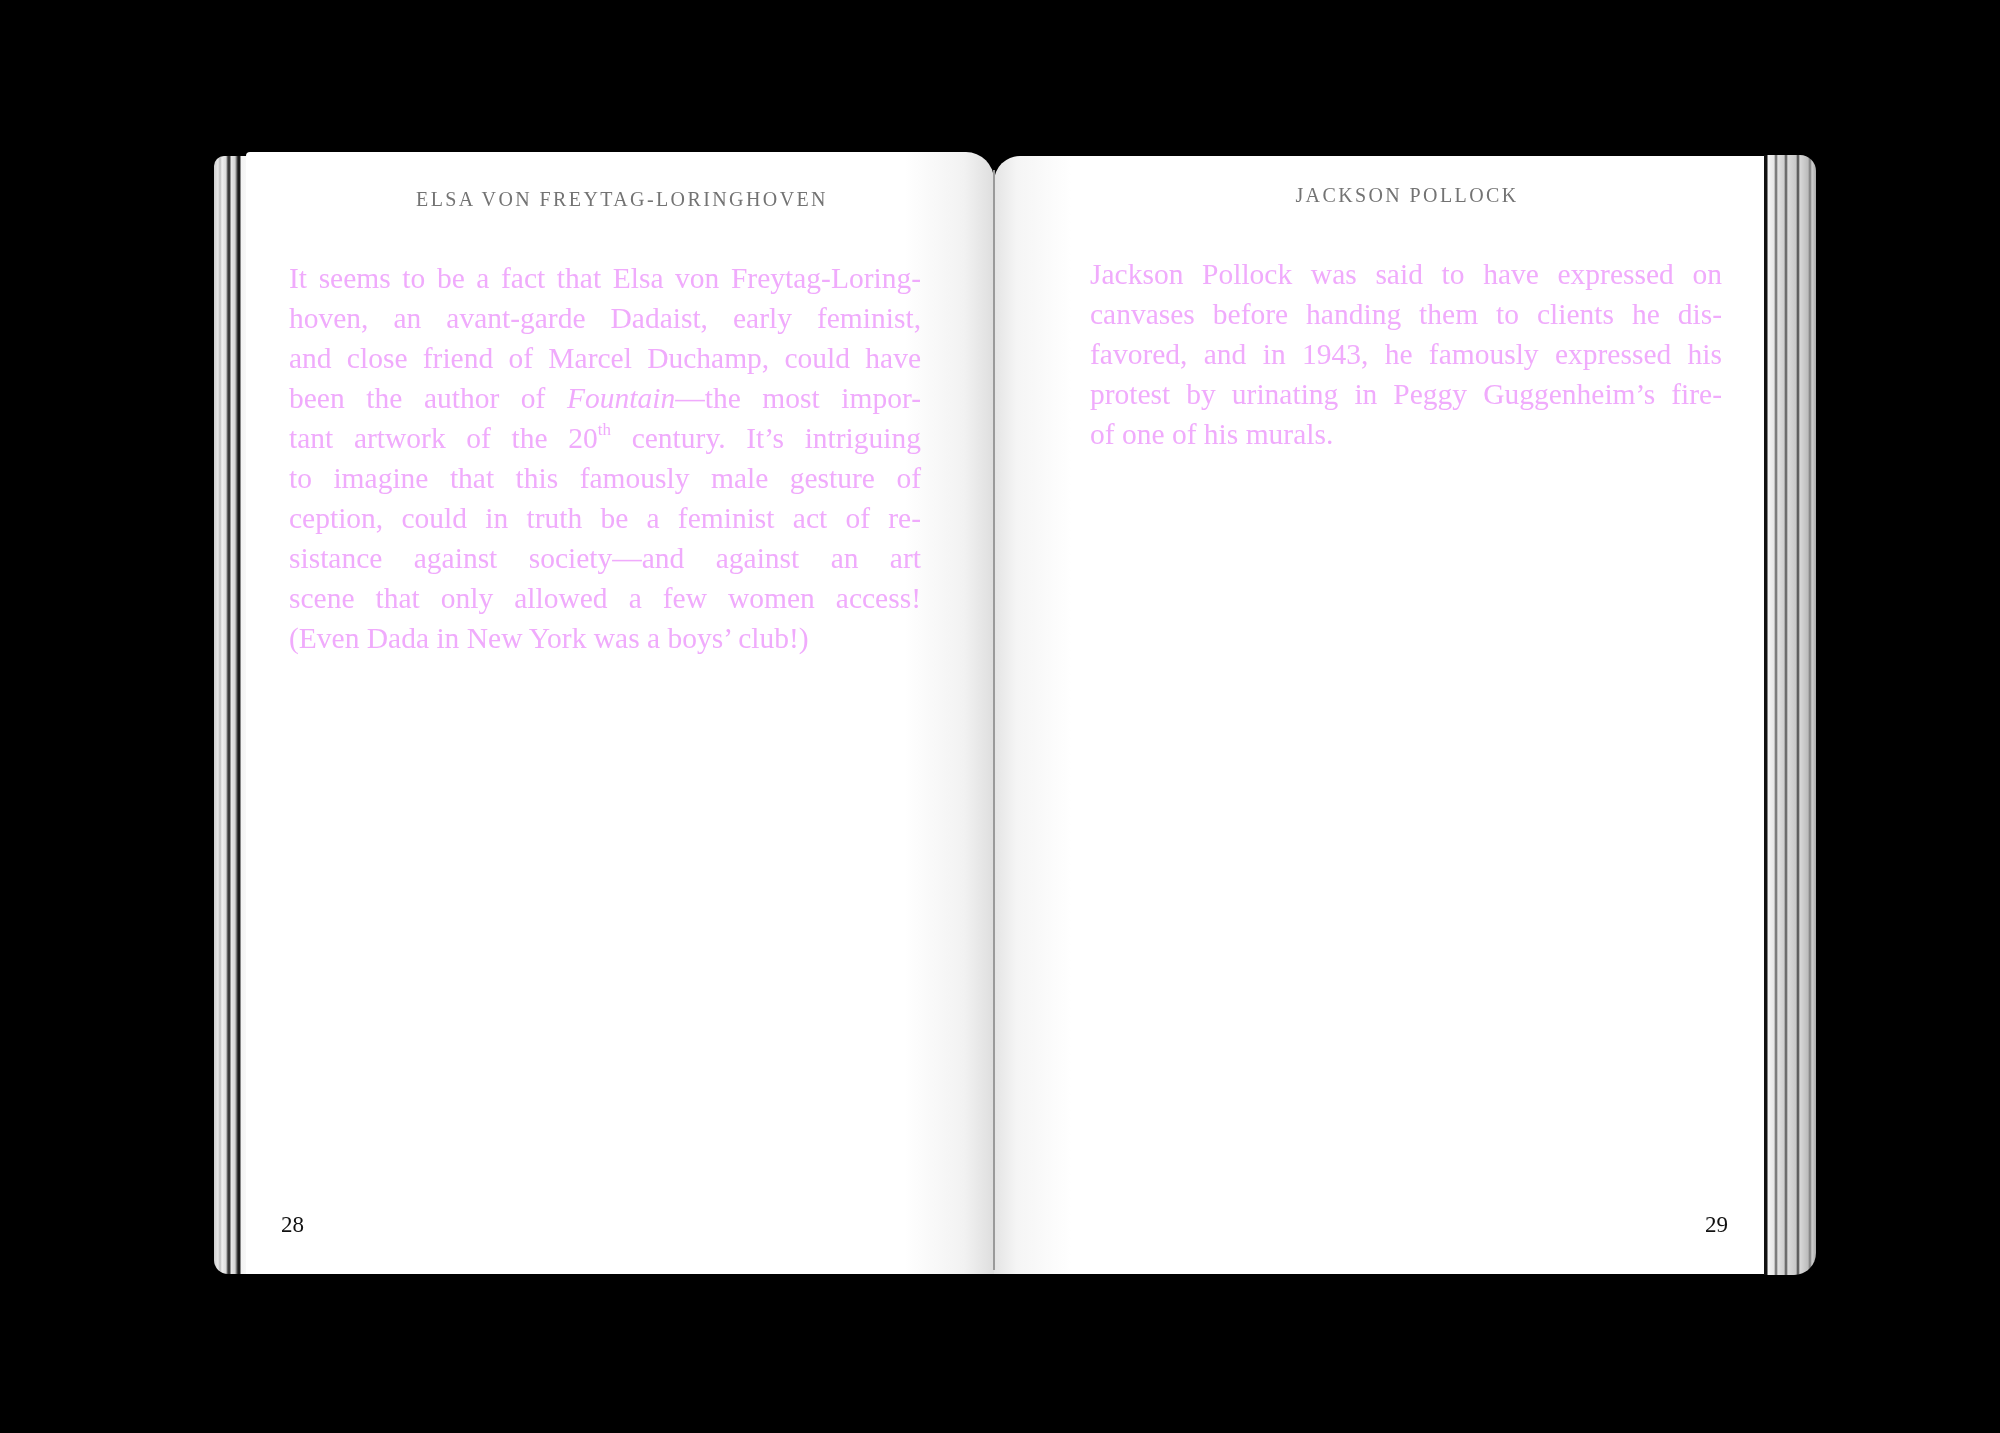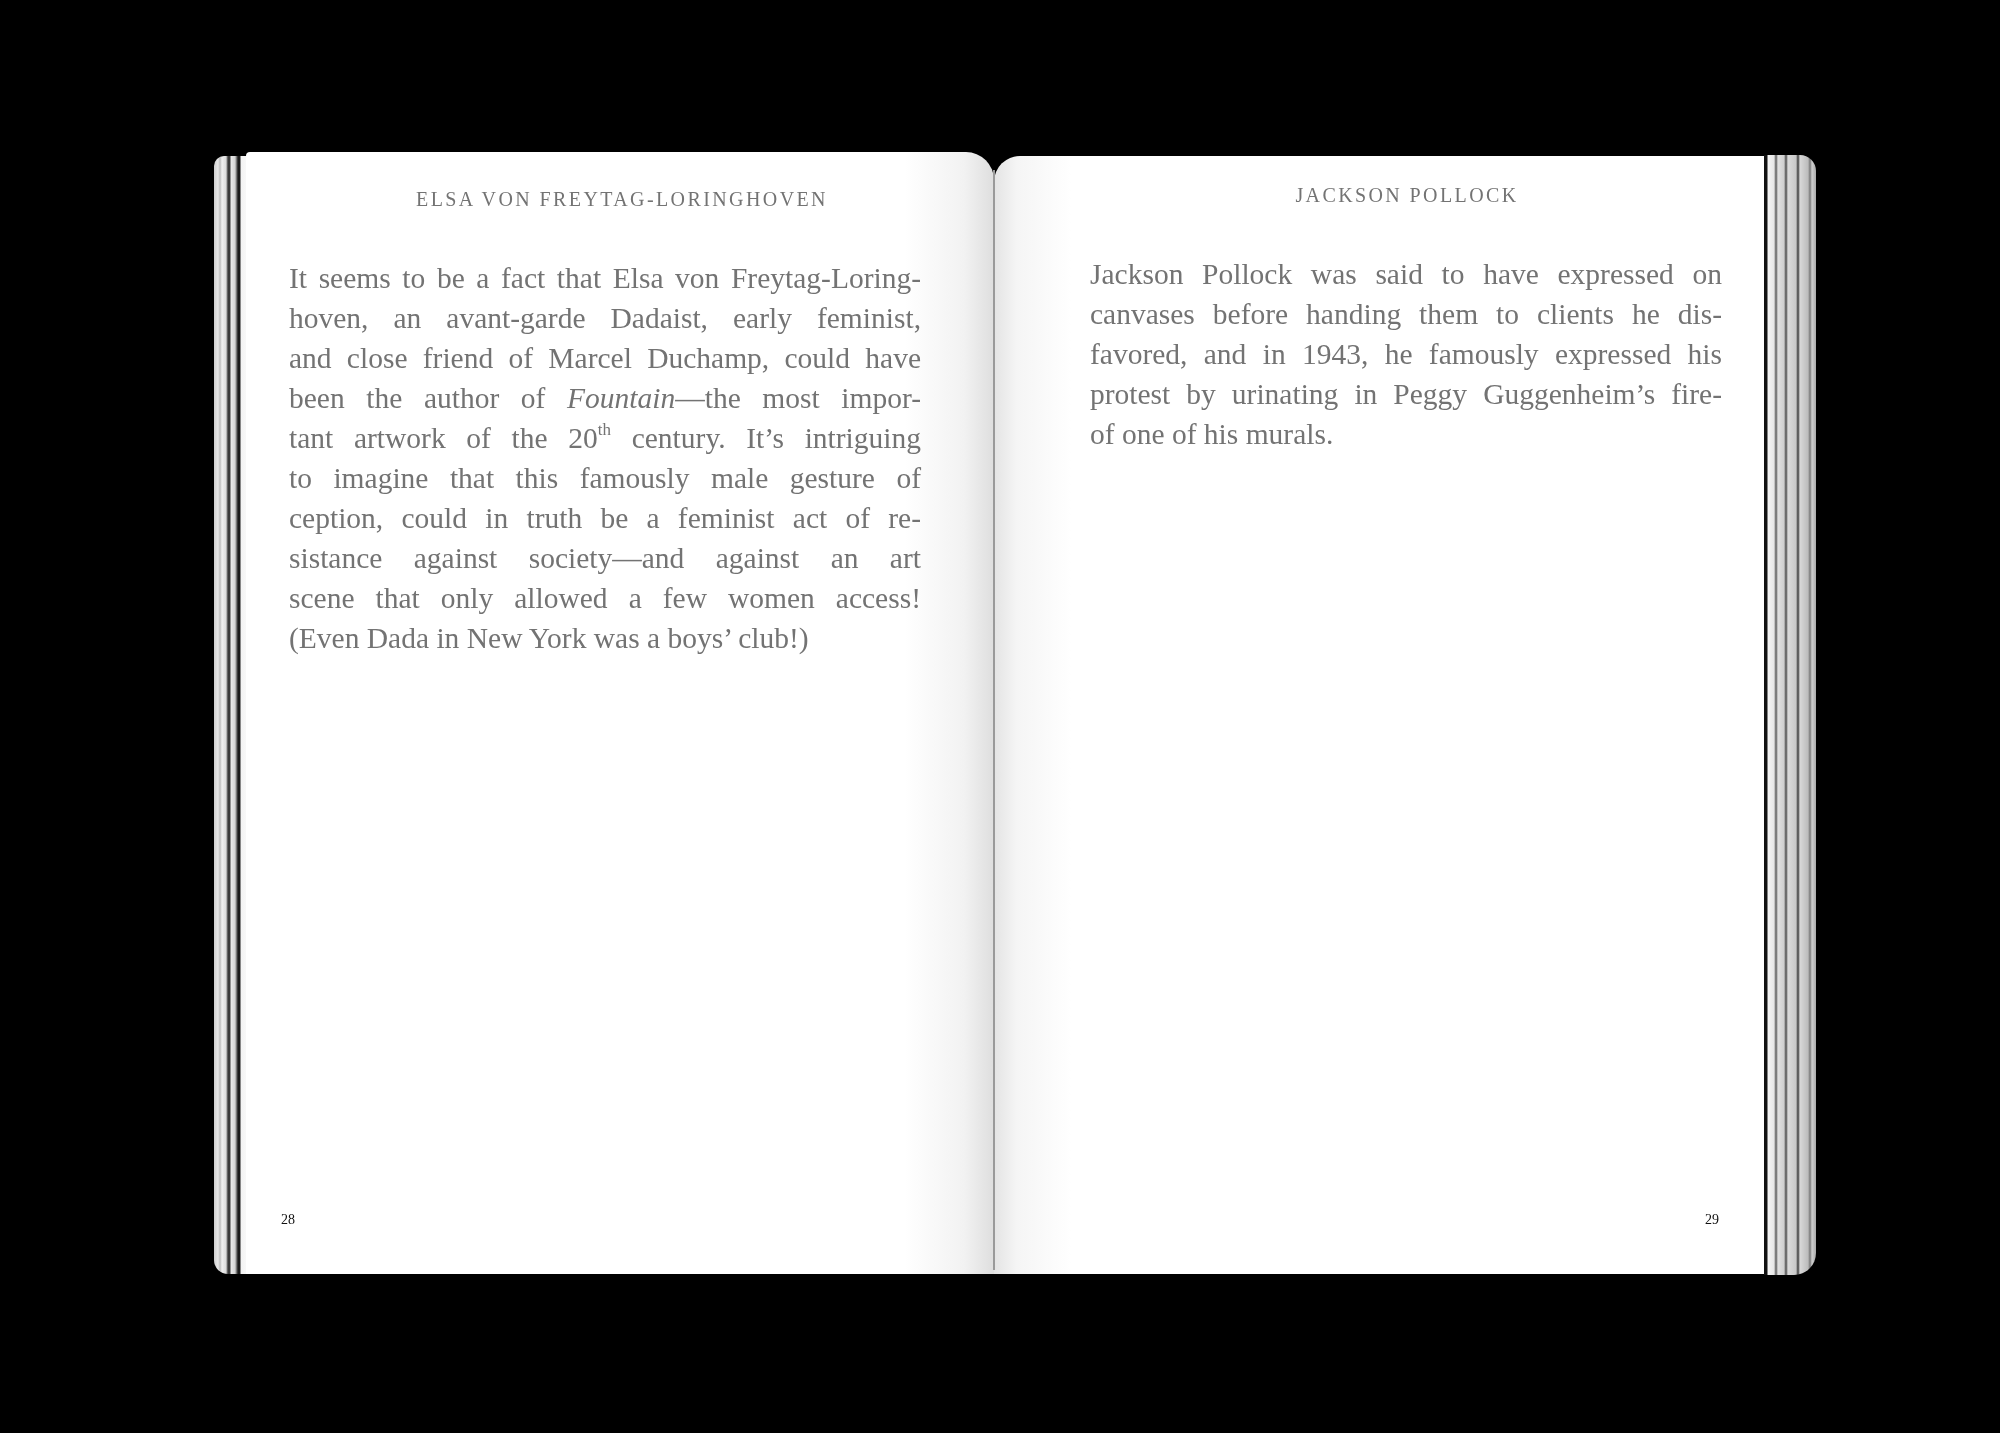--- a/index.html
+++ b/index.html
@@ -78,21 +78,21 @@
     .running-head.right {
       left: 994px; width: 770px; top: 184px;
       padding-left: 56px;
       box-sizing: border-box;
     }
     .body-text {
       position: absolute;
       font-family: "Liberation Serif", "DejaVu Serif", serif;
       font-size: 29.5px;
       line-height: 40px;
-      color: #737373;
+      color: #f0abfc;
       text-align: justify;
     }
     .body-text.left {
       left: 289px; top: 258px;
       width: 632px;
     }
     .body-text.right {
       left: 1090px; top: 254px;
       width: 632px;
     }
@@ -103,21 +103,21 @@
       text-align: justify;
     }
     .line.last {
       text-align-last: left;
     }
     .line i { font-style: italic; }
     .line sup { font-size: 17px; line-height: 0; position: relative; top: -2px; }
     .page-number {
       position: absolute;
       font-family: "Liberation Serif", "DejaVu Serif", serif;
-      font-size: 14px;
+      font-size: 23px;
       color: #111;
     }
     .page-number.left { left: 281px; top: 1212px; }
     .page-number.right { left: 1705px; top: 1212px; }
   </style>
 </head>
 <body>
 
 <div class="spread">
 

